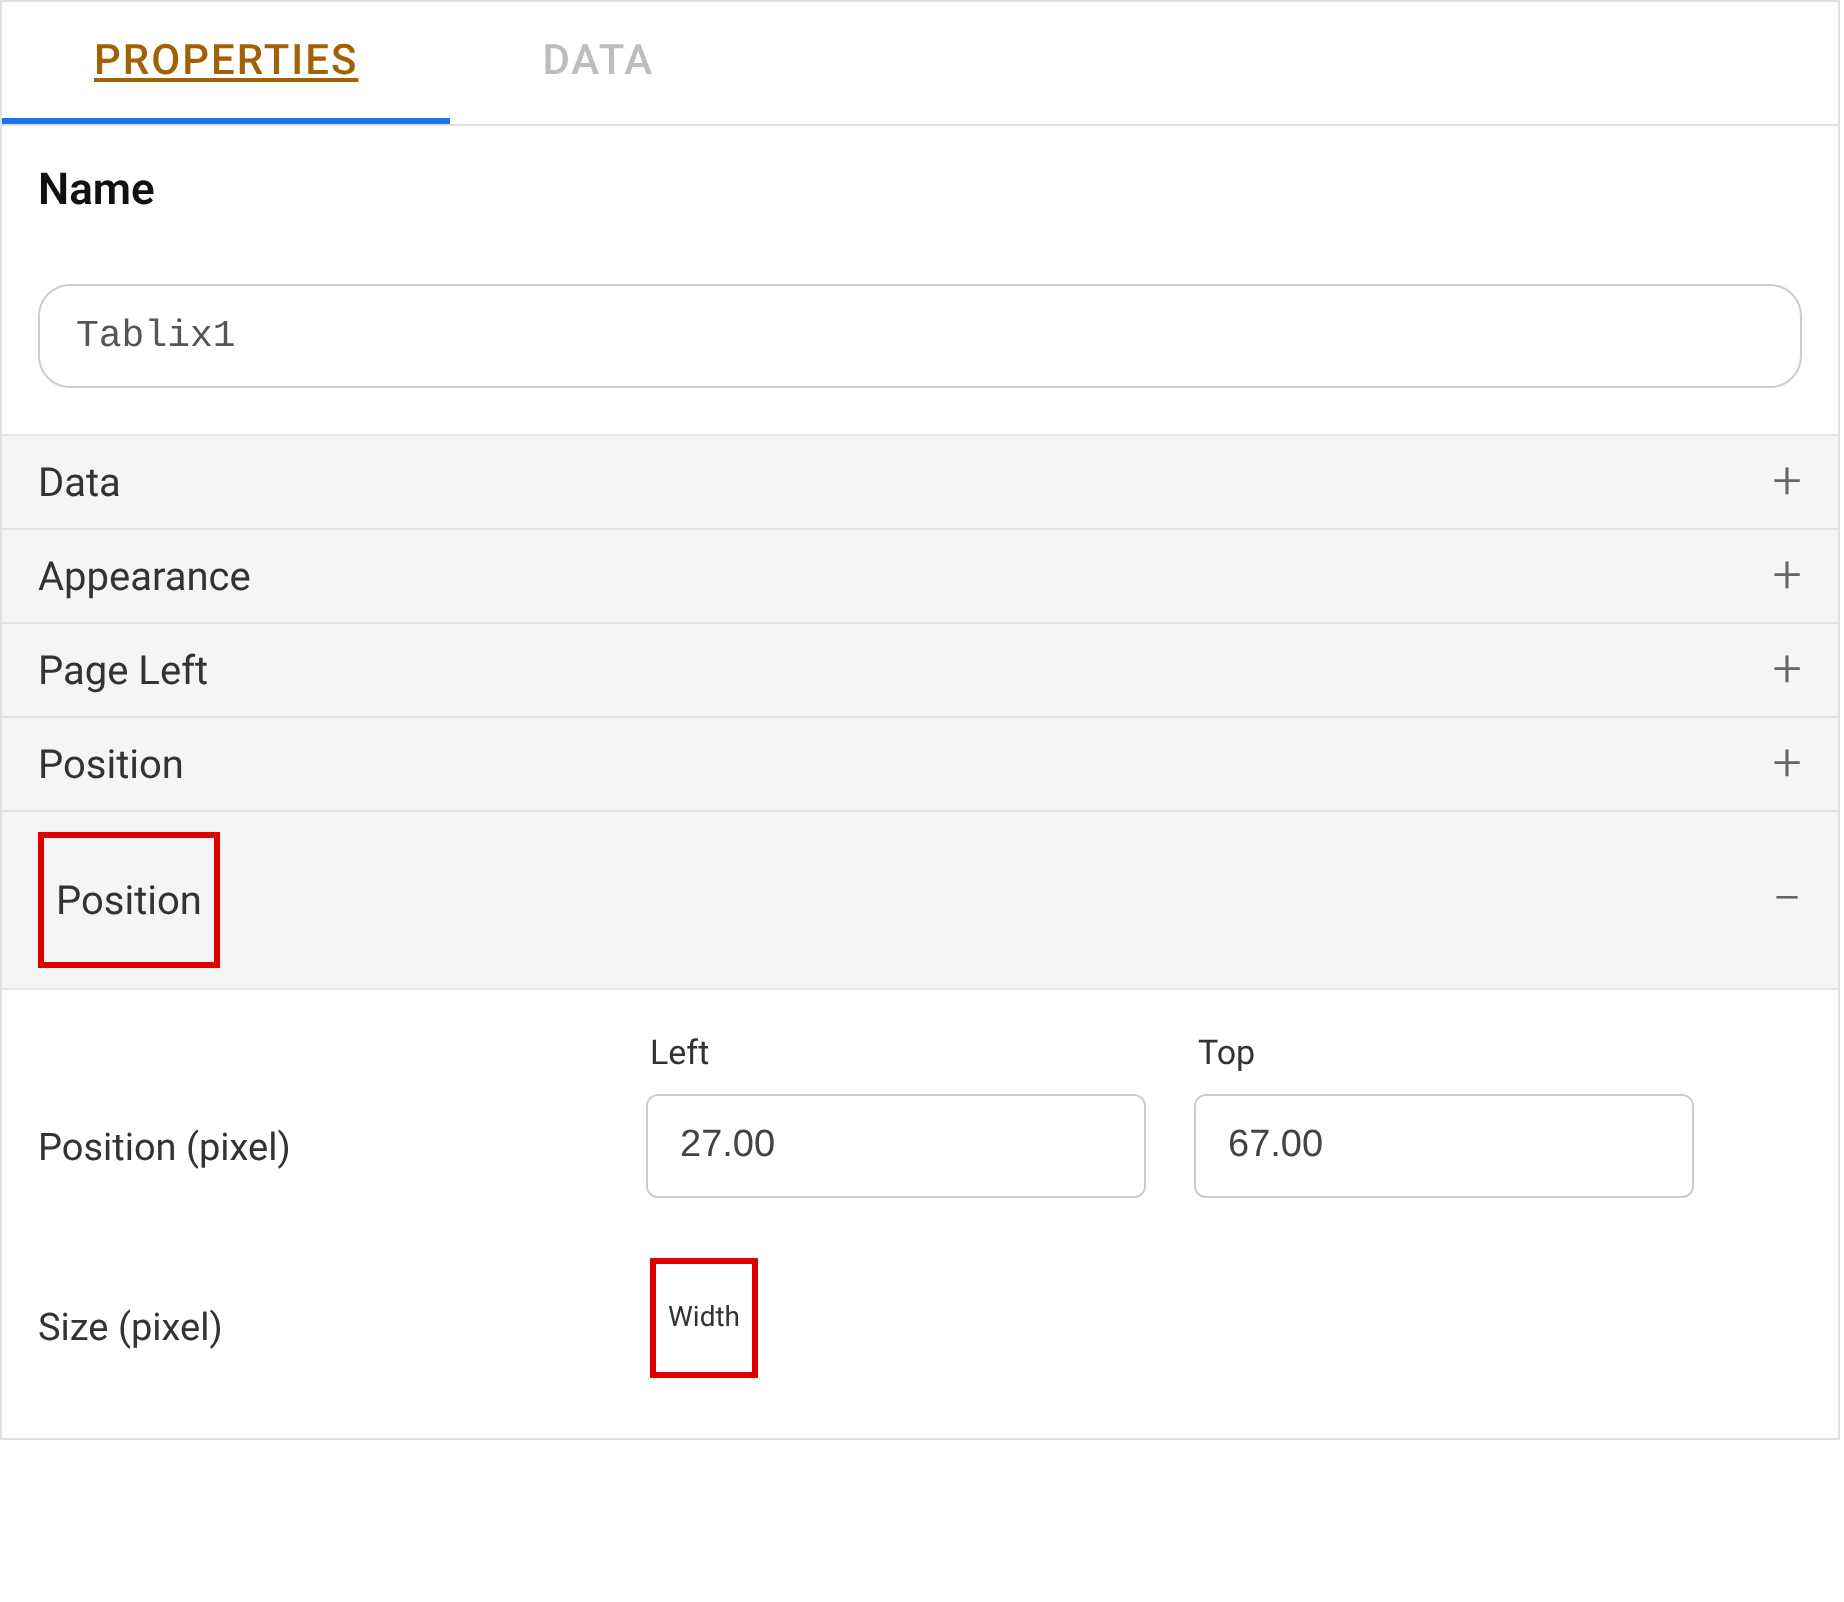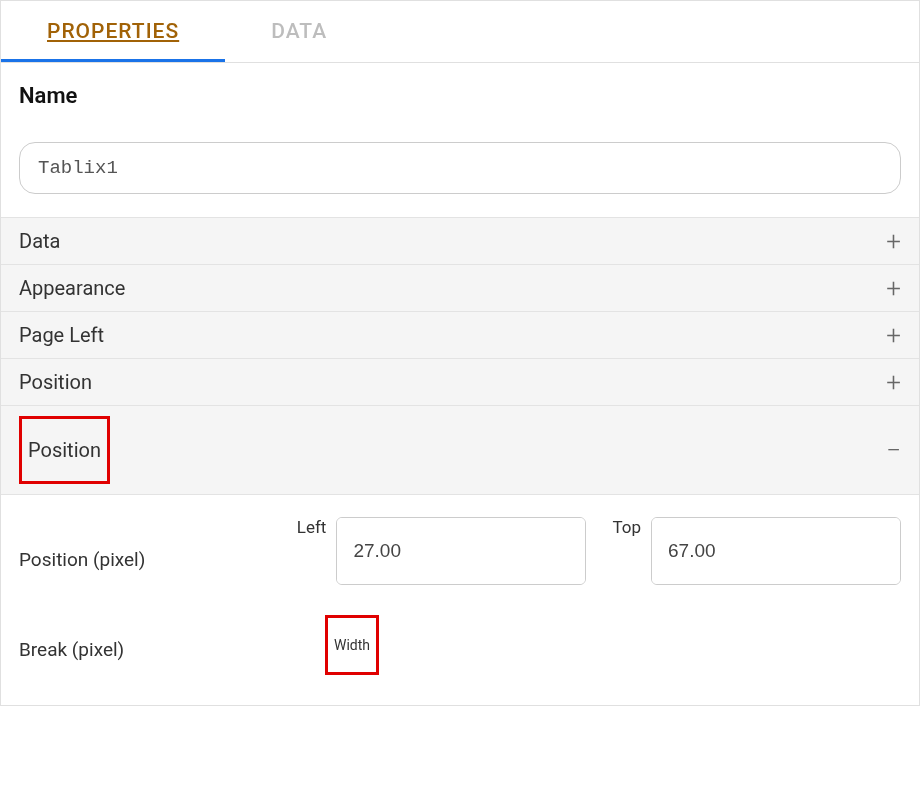--- a/index.html
+++ b/index.html
@@ -91,36 +91,36 @@
   .field-row:last-child { margin-bottom: 0; }
   .row-label {
     width: 280px;
     text-align: left;
     font-size: 19px;
     color: #333;
     padding-bottom: 14px;
   }
   .num-block {
     display: flex;
-    flex-direction: row;
+    flex-direction: column;
     gap: 10px;
   }
   .num-label {
     font-size: 17px;
     color: #333;
     padding-left: 2px;
   }
   .num-label .highlight-box {
     font-size: 14px;
     border-width: 3px;
   }
   .num-wrap {
     display: flex;
     width: 250px;
-    height: 68px;
+    height: 52px;
     border: 1px solid #ccc;
     border-radius: 6px;
     overflow: hidden;
   }
   .num-input {
     flex: 1;
     border: none;
     padding: 0 16px;
     font-size: 19px;
     color: #444;
@@ -185,21 +185,21 @@
       <div class="num-block">
         <div class="num-label">Top</div>
         <div class="num-wrap">
           <input class="num-input" type="text" value="67.00" style="">
 
         </div>
       </div>
     </div>
 
     <div class="field-row">
-      <div class="row-label">Break (pixel)</div>
+      <div class="row-label">Size (pixel)</div>
 
       <div class="num-block">
         <div class="num-label"><span class="highlight-box">Width</span></div>
       </div>
 
     </div>
 
   </div>
 
 </div>

